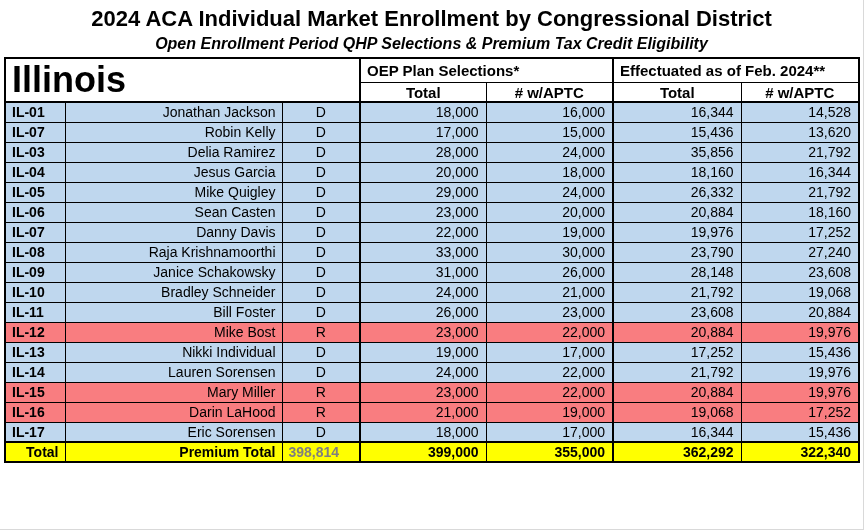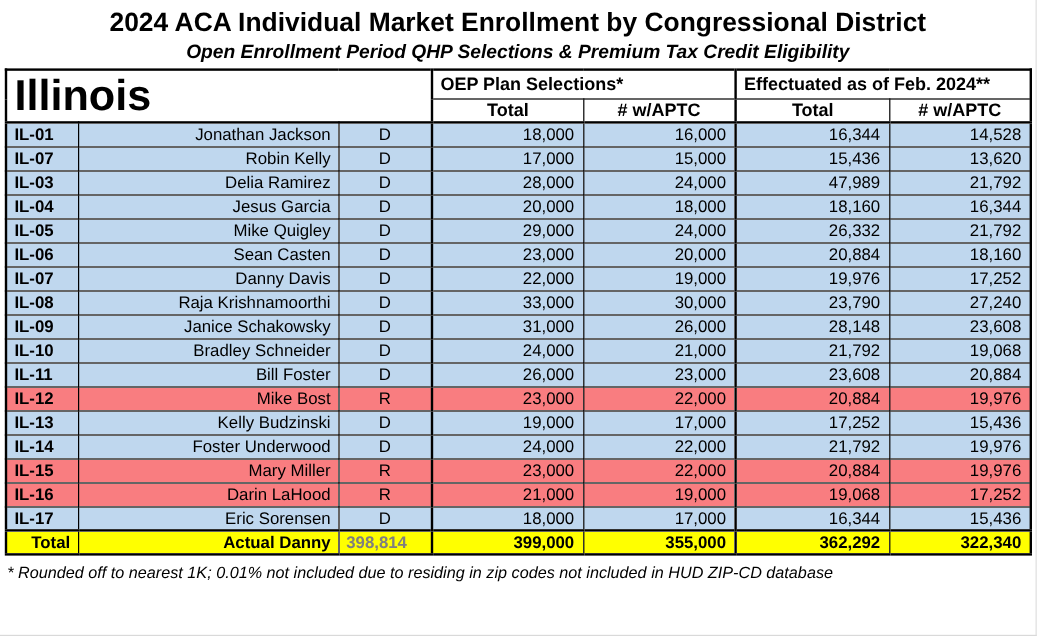--- a/index.html
+++ b/index.html
@@ -82,21 +82,21 @@
     <td class="num">15,000</td>
     <td class="num thickL">15,436</td>
     <td class="num">13,620</td>
   </tr>
         <tr class="dem">
     <td class="district">IL-03</td>
     <td class="name">Delia Ramirez</td>
     <td class="party">D</td>
     <td class="num thickL">28,000</td>
     <td class="num">24,000</td>
-    <td class="num thickL">47,989</td>
+    <td class="num thickL">35,856</td>
     <td class="num">21,792</td>
   </tr>
         <tr class="dem">
     <td class="district">IL-04</td>
     <td class="name">Jesus Garcia</td>
     <td class="party">D</td>
     <td class="num thickL">20,000</td>
     <td class="num">18,000</td>
     <td class="num thickL">18,160</td>
     <td class="num">16,344</td>
@@ -168,30 +168,30 @@
     <td class="district">IL-12</td>
     <td class="name">Mike Bost</td>
     <td class="party">R</td>
     <td class="num thickL">23,000</td>
     <td class="num">22,000</td>
     <td class="num thickL">20,884</td>
     <td class="num">19,976</td>
   </tr>
         <tr class="dem">
     <td class="district">IL-13</td>
-    <td class="name">Kelly Budzinski</td>
+    <td class="name">Nikki Individual</td>
     <td class="party">D</td>
     <td class="num thickL">19,000</td>
     <td class="num">17,000</td>
     <td class="num thickL">17,252</td>
     <td class="num">15,436</td>
   </tr>
         <tr class="dem">
     <td class="district">IL-14</td>
-    <td class="name">Foster Underwood</td>
+    <td class="name">Lauren Sorensen</td>
     <td class="party">D</td>
     <td class="num thickL">24,000</td>
     <td class="num">22,000</td>
     <td class="num thickL">21,792</td>
     <td class="num">19,976</td>
   </tr>
         <tr class="rep">
     <td class="district">IL-15</td>
     <td class="name">Mary Miller</td>
     <td class="party">R</td>
@@ -215,27 +215,26 @@
     <td class="party">D</td>
     <td class="num thickL">18,000</td>
     <td class="num">17,000</td>
     <td class="num thickL">16,344</td>
     <td class="num">15,436</td>
   </tr>
       </tbody>
     <tfoot>
       <tr class="total-row">
         <td class="total-label">Total</td>
-        <td class="total-label">Actual Danny</td>
+        <td class="total-label">Premium Total</td>
         <td class="actual-total num">398,814</td>
         <td class="num thickL">399,000</td>
         <td class="num">355,000</td>
         <td class="num thickL">362,292</td>
         <td class="num">322,340</td>
       </tr>
     </tfoot>
   </table>
 
   <div class="footnotes">
-    <div>* Rounded off to nearest 1K; 0.01% not included due to residing in zip codes not included in HUD ZIP-CD database</div>
   </div>
 
 </div>
 
 </body></html>

